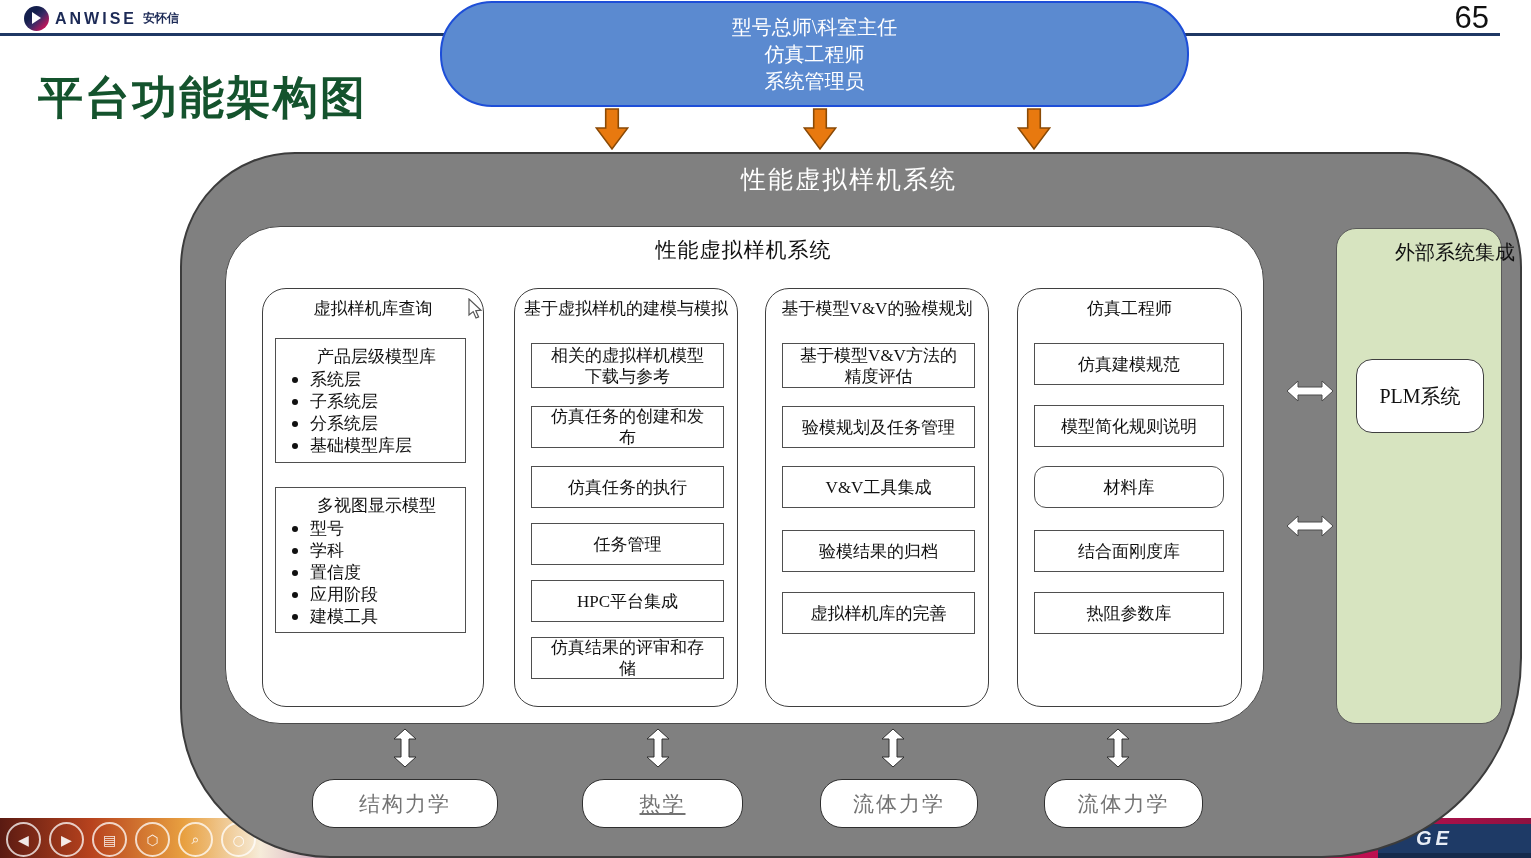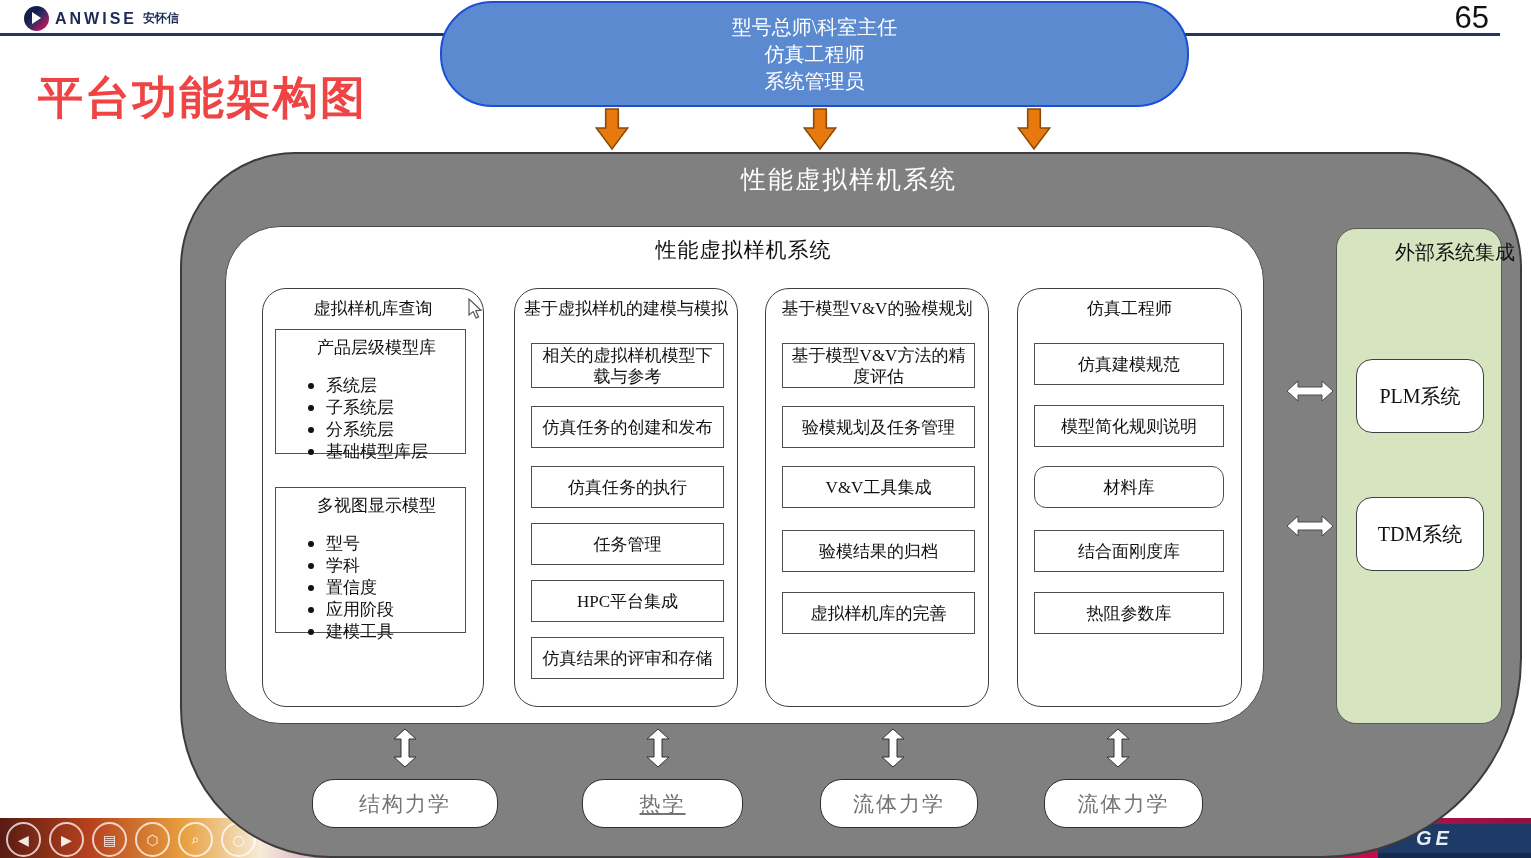--- a/index.html
+++ b/index.html
@@ -4,21 +4,21 @@
 <style>
   html,body{margin:0;padding:0;}
   body{width:1531px;height:858px;position:relative;overflow:hidden;background:#ffffff;
        font-family:"Liberation Serif","DejaVu Serif",serif;color:#1a1a1a;}
 
   
   .navline{position:absolute;left:0;top:33px;width:1500px;height:3px;background:#1f3864;z-index:2;}
   .pagenum{position:absolute;right:42px;top:0px;font-family:"Liberation Sans",sans-serif;
            font-size:31px;color:#111;z-index:2;}
   .slide-title{position:absolute;left:38px;top:68px;font-family:"DejaVu Sans","Liberation Sans",sans-serif;
-           font-size:45px;font-weight:900;color:#ef4444;letter-spacing:2px;z-index:2;}
+           font-size:45px;font-weight:900;color:#14532d;letter-spacing:2px;z-index:2;}
   .logo{position:absolute;left:24px;top:6px;display:flex;align-items:center;gap:6px;z-index:3;}
   .logo-mark{width:25px;height:25px;border-radius:50%;
       background:linear-gradient(135deg,#141f4d 35%,#3b2a66 55%,#c4145a 85%);position:relative;}
   .logo-mark::after{content:"";position:absolute;left:8px;top:6px;width:0;height:0;
       border-left:9px solid #ffffff;border-top:6px solid transparent;border-bottom:6px solid transparent;}
   .logo-en{font-family:"Liberation Sans",sans-serif;font-weight:bold;font-size:16px;
       letter-spacing:3px;color:#1c2a56;}
   .logo-cn{font-family:"Liberation Sans",sans-serif;font-size:12px;font-weight:bold;color:#1c2a56;}
 
   
@@ -38,26 +38,26 @@
   
   .innerbox{position:absolute;left:225px;top:226px;width:1037px;height:496px;background:#ffffff;
       border:1px solid #4a4a4a;border-radius:55px;z-index:2;}
   .innerbox-title{position:absolute;left:225px;top:236px;width:1037px;text-align:center;color:#111;
       font-size:21px;letter-spacing:1px;z-index:3;}
 
   
   .col{position:absolute;background:#ffffff;border:1px solid #3f3f3f;border-radius:24px;z-index:3;}
   .col-title{position:absolute;top:8px;left:0;width:100%;text-align:center;font-size:17px;color:#111;}
   .ibox{position:absolute;background:#ffffff;border:1px solid #4f4f4f;display:flex;align-items:center;
-      justify-content:center;text-align:center;font-size:17px;color:#111;line-height:21px;padding:2px 4px;
+      justify-content:center;text-align:center;font-size:17px;color:#111;line-height:21px;padding:2px 14px;
       box-sizing:border-box;z-index:4;}
   .gbox{position:absolute;background:#ffffff;border:1px solid #4f4f4f;box-sizing:border-box;
       font-size:17px;color:#111;z-index:4;padding:6px 0 0 0;}
   .gbox .gtitle{text-align:center;padding-left:12px;margin-bottom:1px;}
-  .gbox ul{margin:16px;padding:0 0 0 16px;list-style:none;text-align:center;}
+  .gbox ul{margin:0;padding:0 0 0 16px;list-style:none;text-align:center;}
   .gbox li{display:flex;align-items:center;gap:12px;line-height:22px;}
   .blt{width:6px;height:6px;border-radius:50%;background:#111;flex:0 0 6px;}
 
   
   .greenbox{position:absolute;left:1336px;top:228px;width:164px;height:494px;background:#d7e4c0;
       border:1px solid #5a5a5a;border-radius:20px;z-index:2;}
   .greenbox-title{position:absolute;top:10px;left:0;width:100%;text-align:center;font-size:20px;color:#111;padding-left:36px;}
   .sysbox{position:absolute;left:19px;width:126px;height:72px;background:#ffffff;border:1.5px solid #3f3f3f;
       border-radius:16px;display:flex;align-items:center;justify-content:center;font-size:20px;color:#111;}
 
@@ -128,21 +128,21 @@
 
 <div class="graybox"></div>
 <div class="graybox-title">性能虚拟样机系统</div>
 
 <div class="innerbox"></div>
 <div class="innerbox-title">性能虚拟样机系统</div>
 
 <div class="col" style="left:262px;top:288px;width:220px;height:417px;">
   <div class="col-title">虚拟样机库查询</div>
 </div>
-<div class="gbox" style="left:275px;top:329px;width:191px;height:125px;font-family:Liberation Serif, serif;">
+<div class="gbox" style="left:275px;top:338px;width:191px;height:125px;font-family:Liberation Serif, serif;">
   <div class="gtitle">产品层级模型库</div>
   <ul>
     <li>
         <span class="blt"></span>
         <span>系统层</span>
       </li>
     <li>
         <span class="blt"></span>
         <span>子系统层</span>
       </li>
@@ -240,23 +240,20 @@
   </div>
 <div class="ibox" style="left:1034px;top:592px;width:190px;height:42px;">
     <span>热阻参数库</span>
   </div>
 
 <div class="greenbox">
   <div class="greenbox-title">外部系统集成</div>
   <div class="sysbox" style="top:130px;">
       <span>PLM系统</span>
     </div>
-  <div class="sysbox" style="top:268px;">
-      <span>TDM系统</span>
-    </div>
 </div>
 
 <svg class="harrow" style="left:1286px;top:378px;" viewBox="0 0 48 26">
   <path d="M1,13 L12,3 L12,9 L36,9 L36,3 L47,13 L36,23 L36,17 L12,17 L12,23 Z" fill="#ffffff" stroke="#4a4a4a" stroke-width="1"></path>
 </svg>
 <svg class="harrow" style="left:1286px;top:513px;" viewBox="0 0 48 26">
   <path d="M1,13 L12,3 L12,9 L36,9 L36,3 L47,13 L36,23 L36,17 L12,17 L12,23 Z" fill="#ffffff" stroke="#4a4a4a" stroke-width="1"></path>
 </svg>
 
 <svg class="varrow" style="left:393px;top:728px;" viewBox="0 0 24 40">

